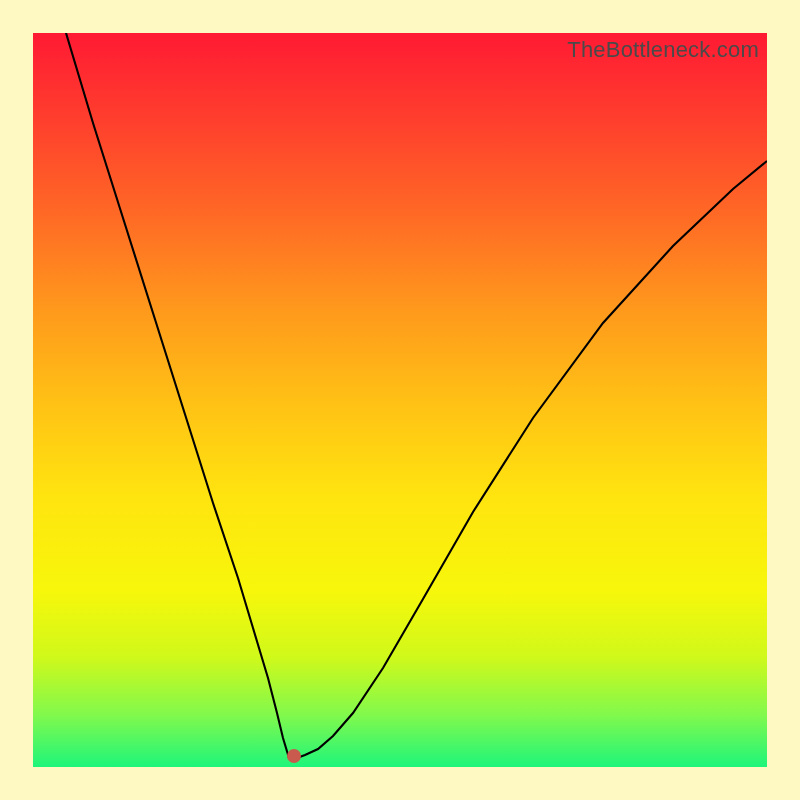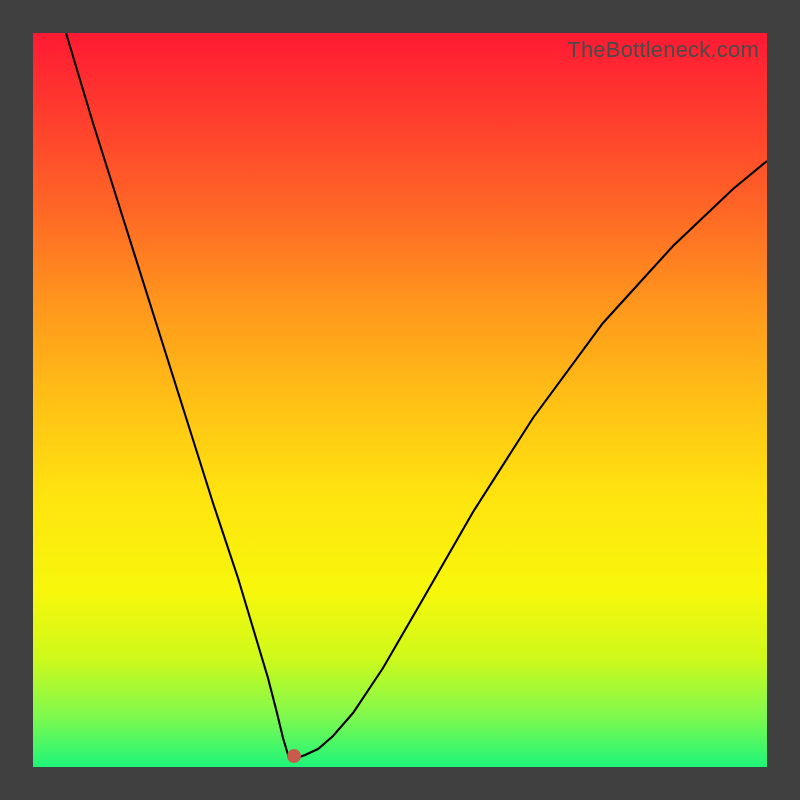--- a/index.html
+++ b/index.html
@@ -8,21 +8,21 @@
     width: 800px;
     height: 800px;
     overflow: hidden;
     background: #000;
     font-family: Arial, Helvetica, sans-serif;
   }
   .frame {
     position: relative;
     width: 800px;
     height: 800px;
-    background: #404040;
+    background: #fef9c3;
     text-align: center;
   }
   .plot-area {
     position: absolute;
     left: 33px;
     top: 33px;
     width: 734px;
     height: 734px;
     
     background: linear-gradient(

